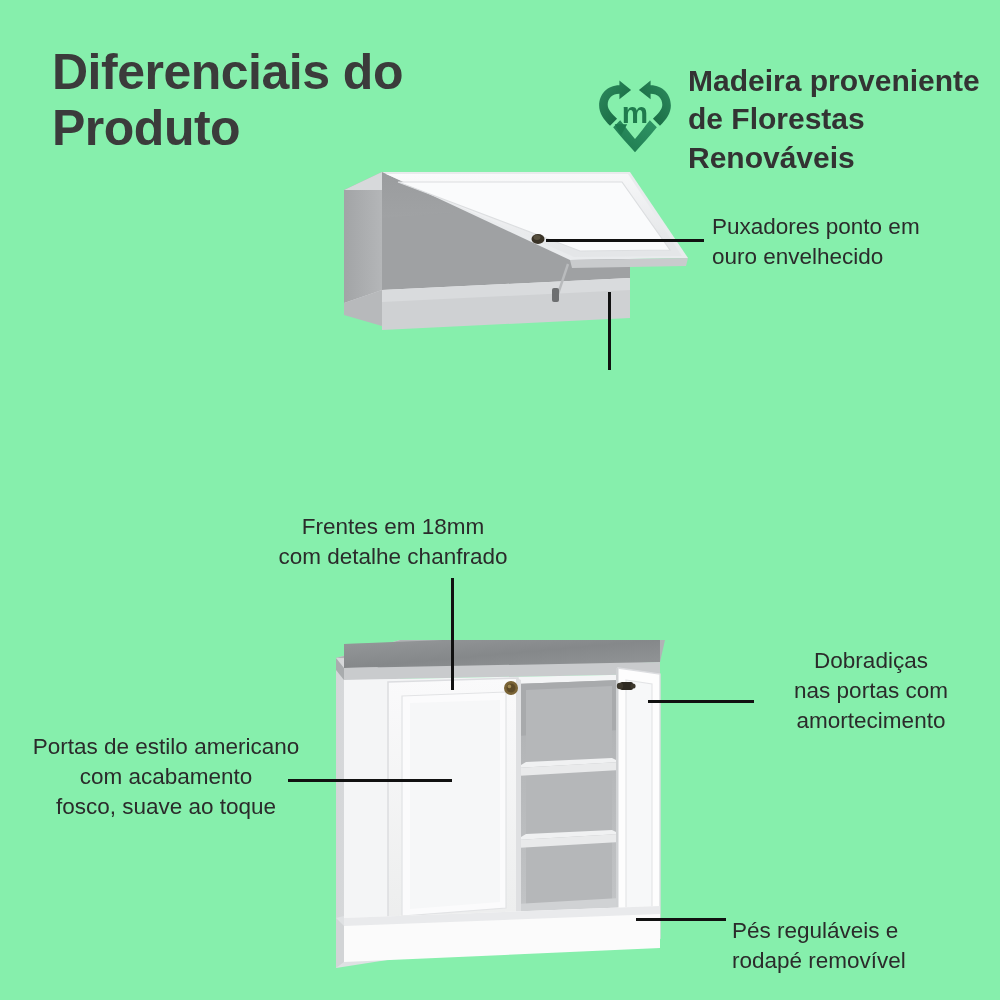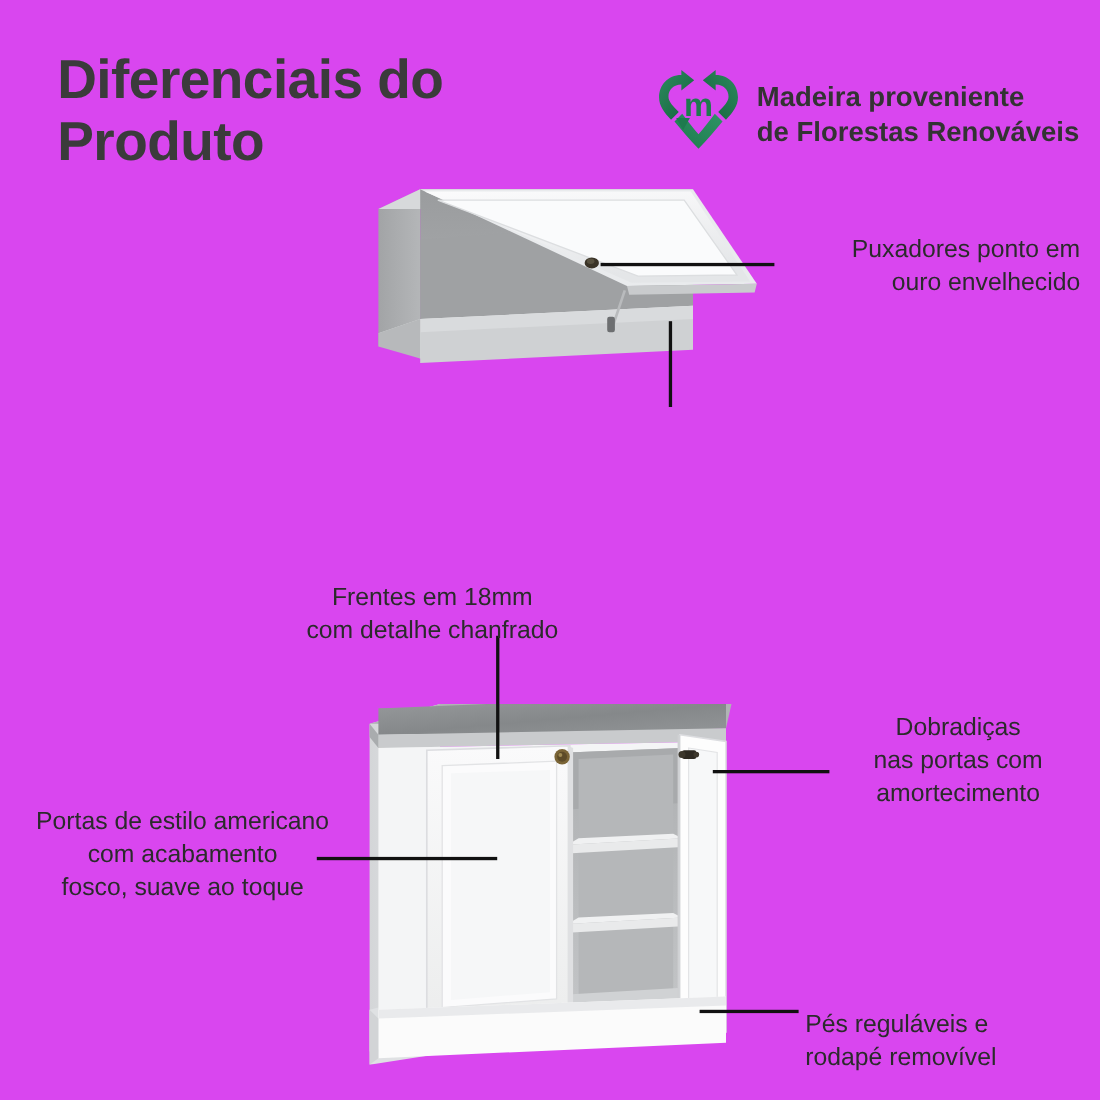--- a/index.html
+++ b/index.html
@@ -4,21 +4,21 @@
 <style>
   html, body {
     margin: 0;
     padding: 0;
     background: #ffffff;
   }
   #page {
     position: relative;
     width: 1000px;
     height: 1000px;
-    background: #d946ef;
+    background: #86efac;
     font-family: "Liberation Sans", sans-serif;
     overflow: hidden;
   }
 
   
   #page-title {
     position: absolute;
     left: 52px;
     top: 44px;
     width: 470px;
@@ -32,41 +32,41 @@
 
   #eco-badge {
     position: absolute;
     left: 596px;
     top: 62px;
     display: flex;
     align-items: center;
     gap: 14px;
   }
   #eco-badge .badge-text {
-    font-size: 25px;
+    font-size: 30px;
     line-height: 1.28;
     font-weight: bold;
     color: #333333;
     white-space: pre-line;
   }
 
   
   .callout {
     position: absolute;
     font-size: 22.5px;
     line-height: 1.33;
     color: #2b2b2b;
     white-space: pre-line;
   }
   .callout.center { text-align: center; }
   .callout.left   { text-align: left; }
 
-  #callout-handles   { left: 712px; top: 212px; width: 270px; text-align: right; }
+  #callout-handles   { left: 712px; top: 212px; width: 270px; text-align: left; }
   #callout-tiltdoor  { left: 438px; top: 386px; width: 344px; }
-  #callout-fronts    { left: 262px; top: 512px; width: 262px; margin-top: 16px; }
+  #callout-fronts    { left: 262px; top: 512px; width: 262px; }
   #callout-hinges    { left: 760px; top: 646px; width: 222px; }
   #callout-doors     { left: 24px;  top: 732px; width: 284px; }
   #callout-feet      { left: 732px; top: 896px; width: 250px; margin-top: 20px; }
 
   
   .leader {
     position: absolute;
     background: #111111;
   }
   .leader.h { height: 2.5px; }

